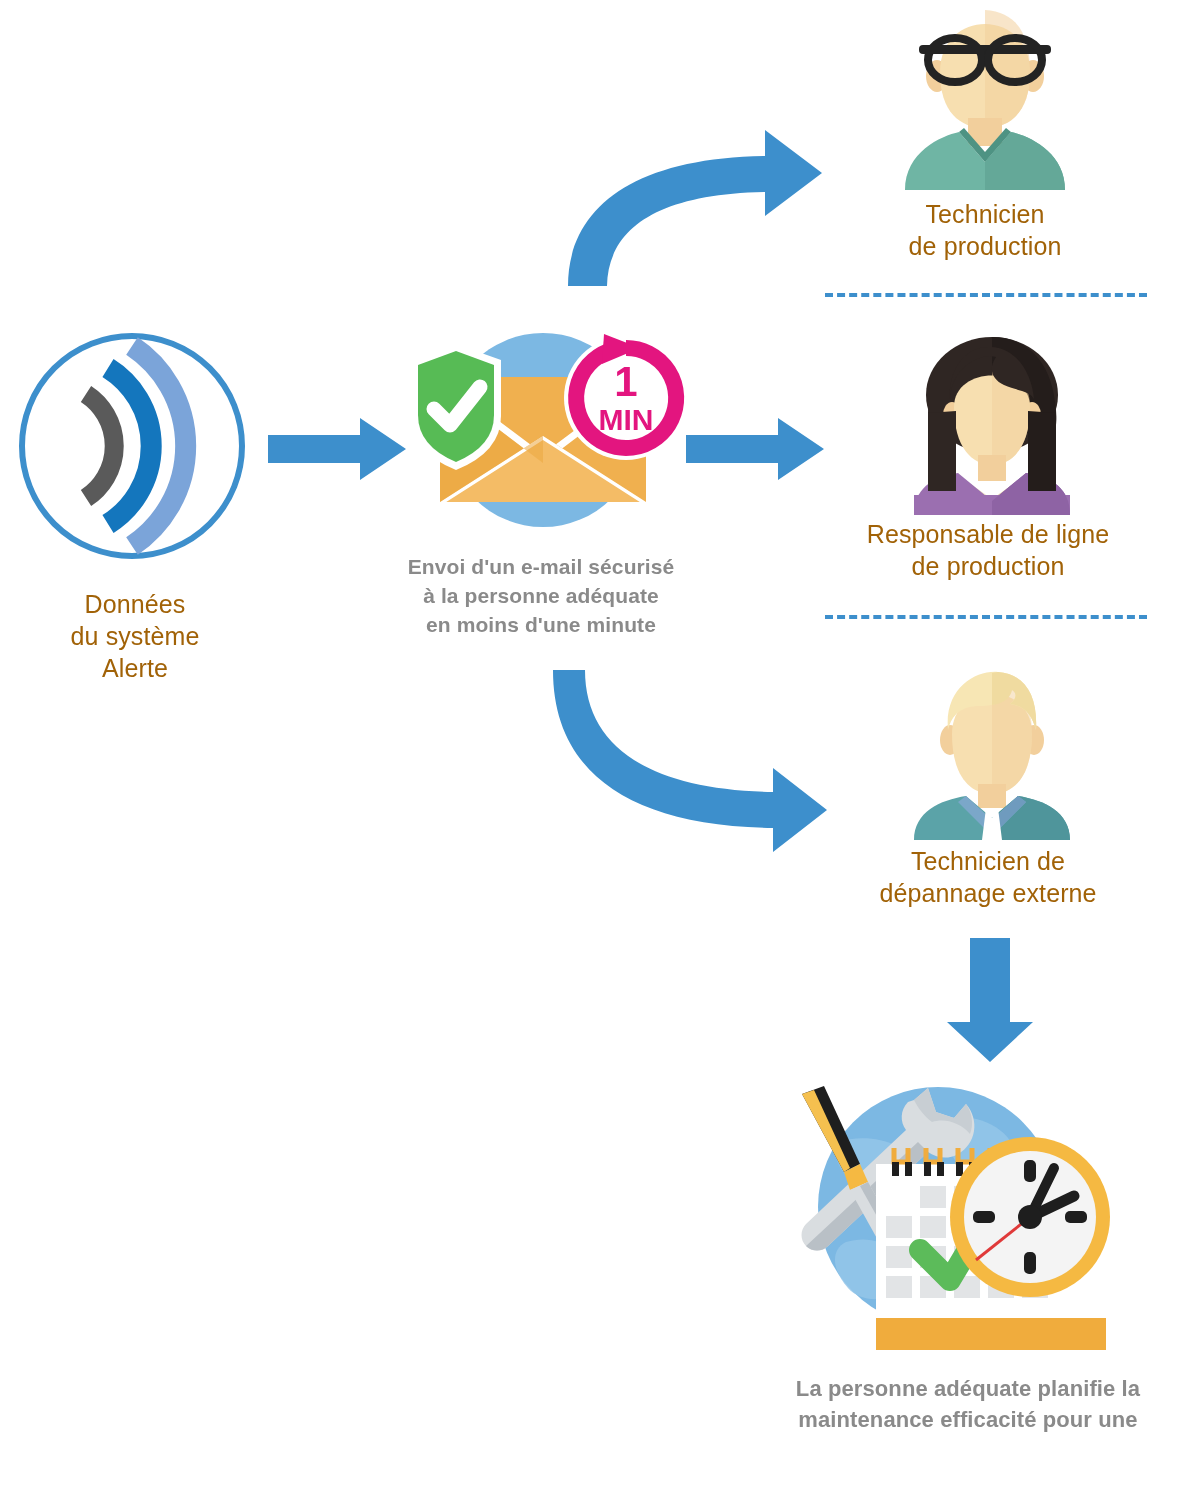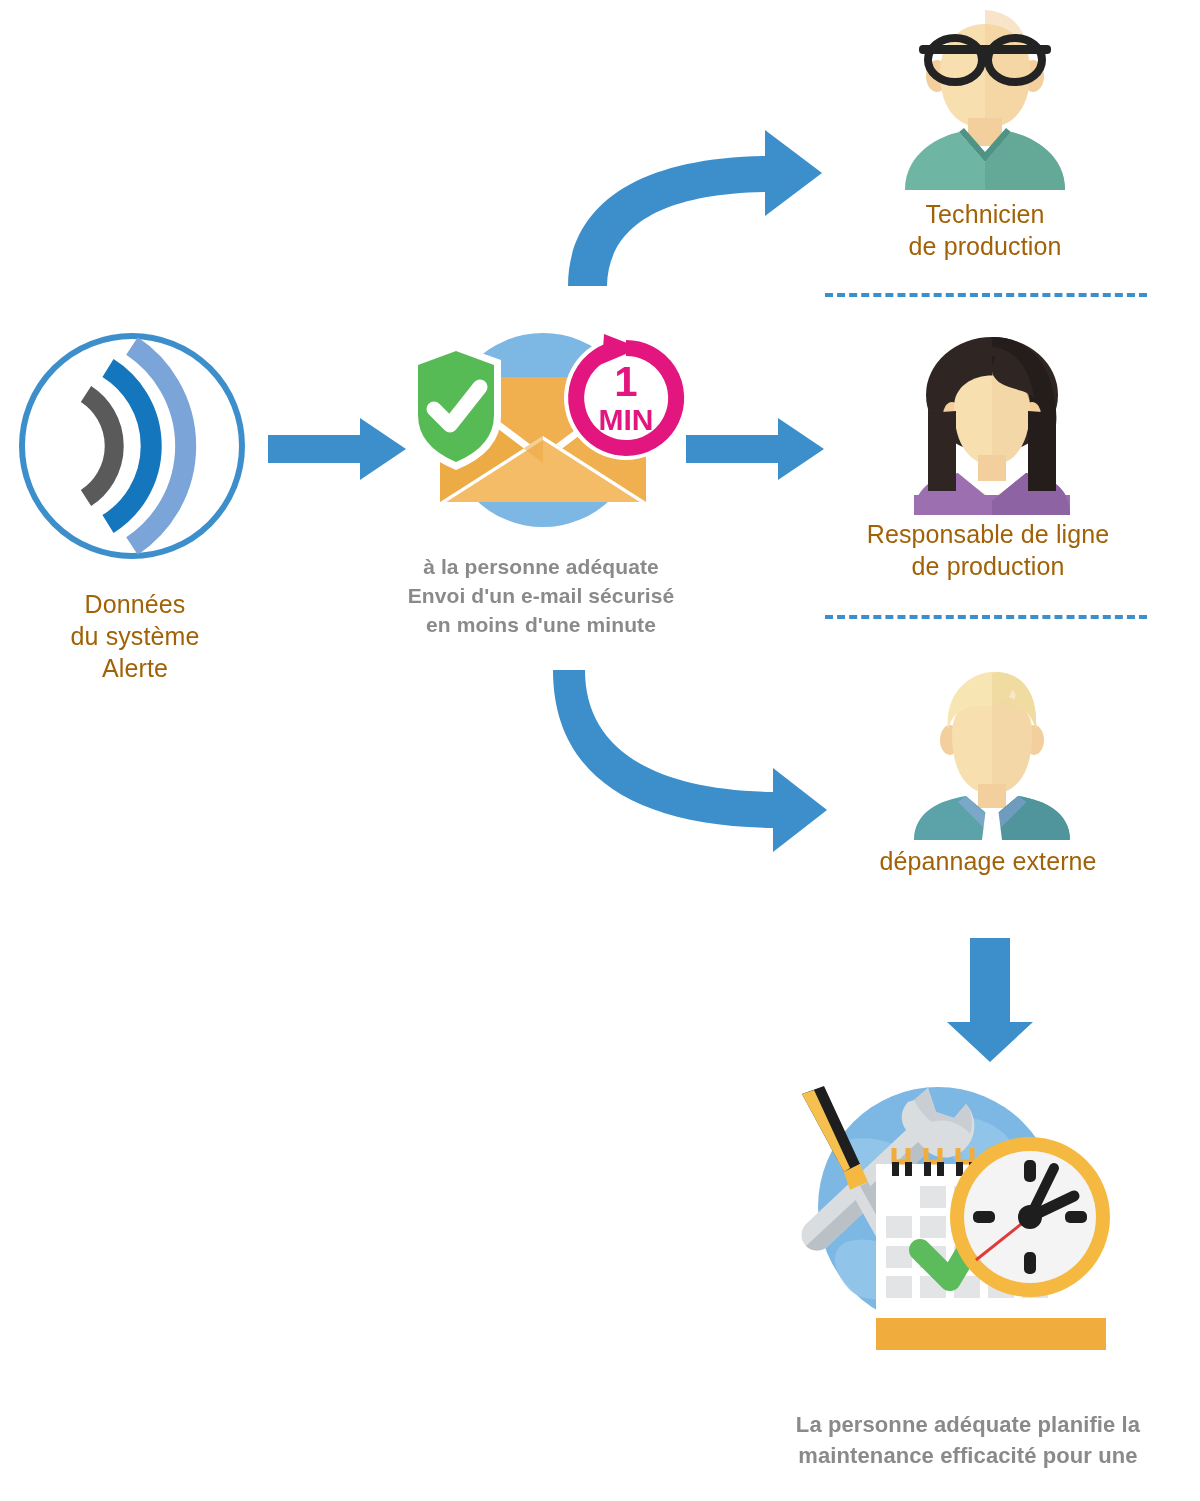--- a/index.html
+++ b/index.html
@@ -36,21 +36,20 @@
     font-weight: bold;
     letter-spacing: 0.1px;
   }
   .label-bold-lg {
     color: #8a8a8a;
     font-size: 22px;
     line-height: 1.42;
     text-align: center;
     font-weight: bold;
     letter-spacing: 0.1px;
-    margin-top: 36px;
   }
 
   
   .dashed-sep {
     height: 0;
     border-top: 4px dashed #3d8fcc;
   }
 
   svg { display: block; overflow: visible; }
 </style>
@@ -107,22 +106,22 @@
         <circle cx="228" cy="68" r="62" fill="#ffffff"></circle>
         <path d="M 228 18 A 50 50 0 1 1 216 19.5" fill="none" stroke="#e3157f" stroke-width="16" stroke-linecap="butt"></path>
         <polygon points="206,4 242,18 204,34" fill="#e3157f"></polygon>
         <text x="228" y="66" text-anchor="middle" font-family="Liberation Sans, sans-serif" font-size="42" font-weight="bold" fill="#e3157f">1</text>
         <text x="228" y="100" text-anchor="middle" font-family="Liberation Sans, sans-serif" font-size="30" font-weight="bold" fill="#e3157f">MIN</text>
       </g>
     </svg>
   </div>
 
   <div class="abs label-bold" style="left:358px; top:553px; width:366px;">
+    <div>Envoi d'un e-mail sécurisé</div>
     <div>à la personne adéquate</div>
-    <div>Envoi d'un e-mail sécurisé</div>
     <div>en moins d'une minute</div>
   </div>
 
   <div class="abs" style="left:560px; top:118px;">
     <svg width="270" height="170" viewBox="0 0 270 170">
       <path d="M 8 168
                C 8 92, 70 40, 205 38
                L 205 12
                L 262 55
                L 205 98
@@ -240,20 +239,21 @@
       <path d="M 92 150 L 118 128 C 144 132, 170 144, 170 172 L 92 172 Z" fill="#4f959b"></path>
 
       <path d="M 66 128 L 92 152 L 118 128 L 126 134 L 92 168 L 58 134 Z" fill="#7ba7c9"></path>
       <path d="M 92 152 L 118 128 L 126 134 L 92 168 Z" fill="#6f9bbe"></path>
 
       <path d="M 86 140 L 92 150 L 98 140 L 102 172 L 82 172 Z" fill="#ffffff"></path>
     </svg>
   </div>
 
   <div class="abs label-regular" style="left:828px; top:845px; width:320px;">
+    <div>Technicien de</div>
     <div>dépannage externe</div>
   </div>
 
   <div class="abs" style="left:945px; top:938px;">
     <svg width="90" height="125" viewBox="0 0 90 125">
       <polygon points="25,0 65,0 65,84 88,84 45,124 2,84 25,84" fill="#3d8fcc"></polygon>
     </svg>
   </div>
 
   <div class="abs" style="left:768px; top:1082px; width:330px; height:252px;">

